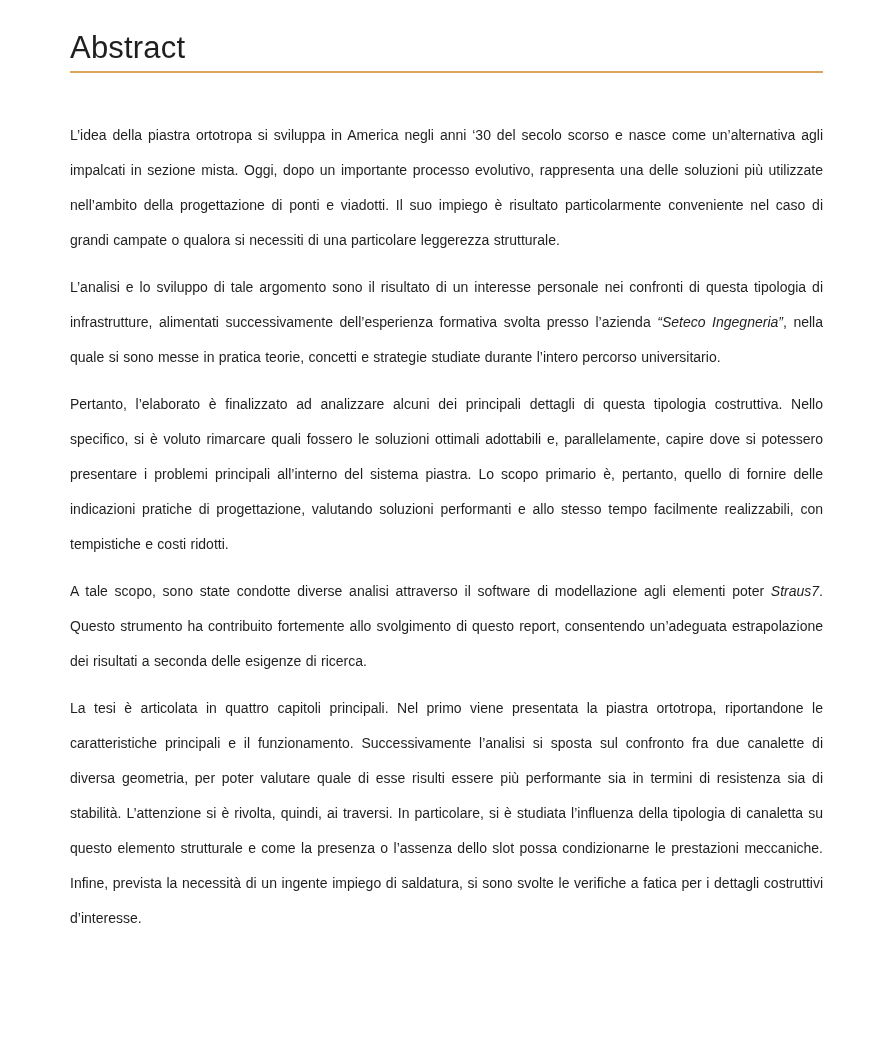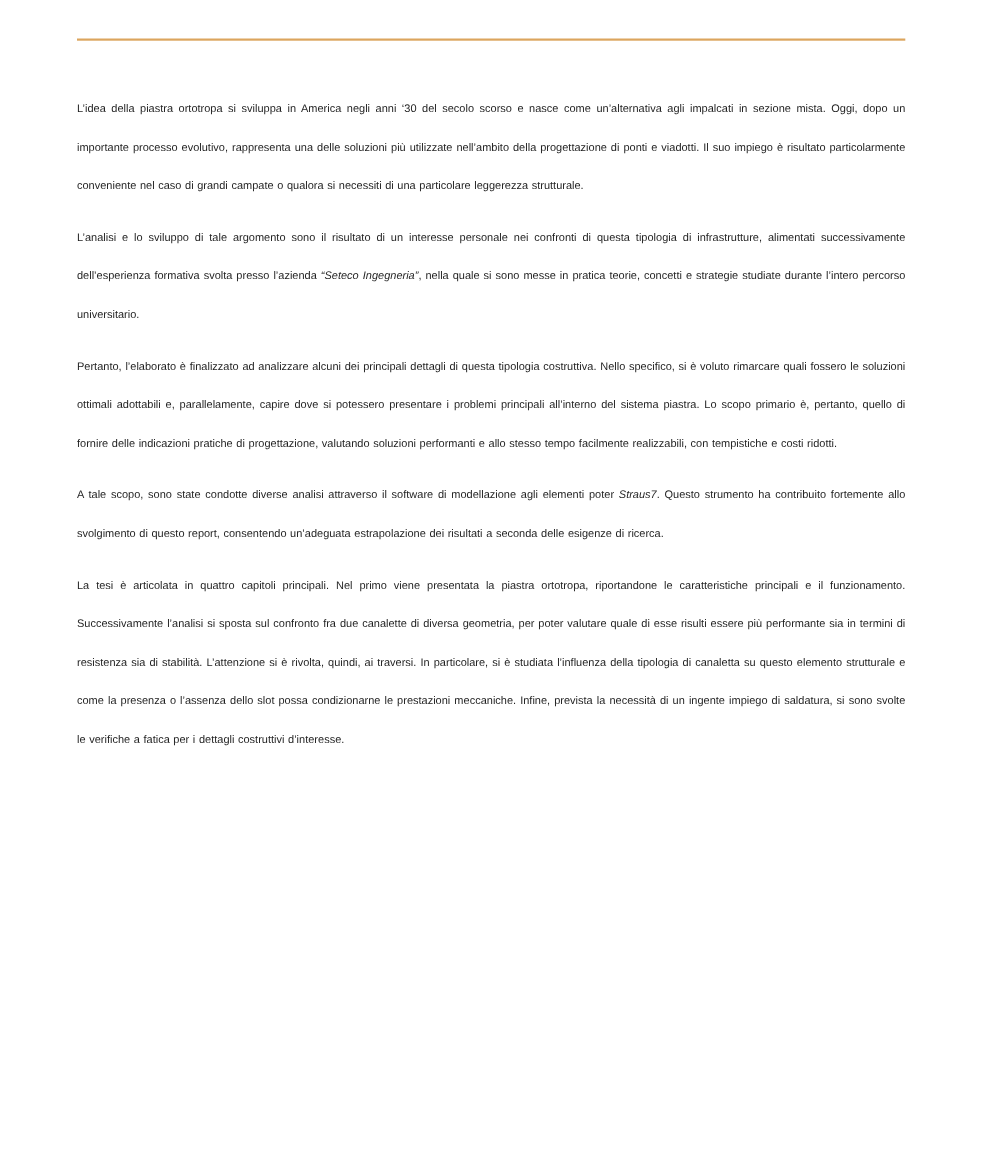--- a/index.html
+++ b/index.html
@@ -34,38 +34,39 @@
     margin-top: 5px;
     height: 2px;
     width: 100%;
     background: #dca55e;
   }
   .paragraphs {
     margin-top: 45px;
   }
   .paragraphs p {
     margin: 0 0 12px 0;
-    font-size: 10px;
+    font-size: 14px;
     line-height: 35px;
     text-align: justify;
     color: #1f1f1f;
     word-spacing: 0.5px;
   }
   .paragraphs p:last-child {
     margin-bottom: 0;
   }
   .paragraphs span.italic {
     font-style: italic;
   }
 </style>
 </head>
 <body>
 
 <div class="page">
   <div class="content">
+    <h1 class="section-heading">Abstract</h1>
     <div class="heading-rule" style="background: rgb(220, 165, 94);"></div>
     <div class="paragraphs" id="paragraphs">
         <p style="color: rgb(31, 31, 31);"><span>L’idea della piastra ortotropa si sviluppa in America negli anni ‘30 del secolo scorso e nasce come un’alternativa agli impalcati in sezione mista. Oggi, dopo un importante processo evolutivo, rappresenta una delle soluzioni più utilizzate nell’ambito della progettazione di ponti e viadotti. Il suo impiego è risultato particolarmente conveniente nel caso di grandi campate o qualora si necessiti di una particolare leggerezza strutturale.</span></p>
         <p style="color: rgb(31, 31, 31);"><span>L’analisi e lo sviluppo di tale argomento sono il risultato di un interesse personale nei confronti di questa tipologia di infrastrutture, alimentati successivamente dell’esperienza formativa svolta presso l’azienda </span><span class="italic">“Seteco Ingegneria”</span><span>, nella quale si sono messe in pratica teorie, concetti e strategie studiate durante l’intero percorso universitario.</span></p>
         <p style="color: rgb(31, 31, 31);"><span>Pertanto, l’elaborato è finalizzato ad analizzare alcuni dei principali dettagli di questa tipologia costruttiva. Nello specifico, si è voluto rimarcare quali fossero le soluzioni ottimali adottabili e, parallelamente, capire dove si potessero presentare i problemi principali all’interno del sistema piastra. Lo scopo primario è, pertanto, quello di fornire delle indicazioni pratiche di progettazione, valutando soluzioni performanti e allo stesso tempo facilmente realizzabili, con tempistiche e costi ridotti.</span></p>
         <p style="color: rgb(31, 31, 31);"><span>A tale scopo, sono state condotte diverse analisi attraverso il software di modellazione agli elementi poter </span><span class="italic">Straus7</span><span>. Questo strumento ha contribuito fortemente allo svolgimento di questo report, consentendo un’adeguata estrapolazione dei risultati a seconda delle esigenze di ricerca.</span></p>
         <p style="color: rgb(31, 31, 31);"><span>La tesi è articolata in quattro capitoli principali. Nel primo viene presentata la piastra ortotropa, riportandone le caratteristiche principali e il funzionamento. Successivamente l’analisi si sposta sul confronto fra due canalette di diversa geometria, per poter valutare quale di esse risulti essere più performante sia in termini di resistenza sia di stabilità. L’attenzione si è rivolta, quindi, ai traversi. In particolare, si è studiata l’influenza della tipologia di canaletta su questo elemento strutturale e come la presenza o l’assenza dello slot possa condizionarne le prestazioni meccaniche. Infine, prevista la necessità di un ingente impiego di saldatura, si sono svolte le verifiche a fatica per i dettagli costruttivi d’interesse.</span></p>
       </div>
   </div>
 </div>

